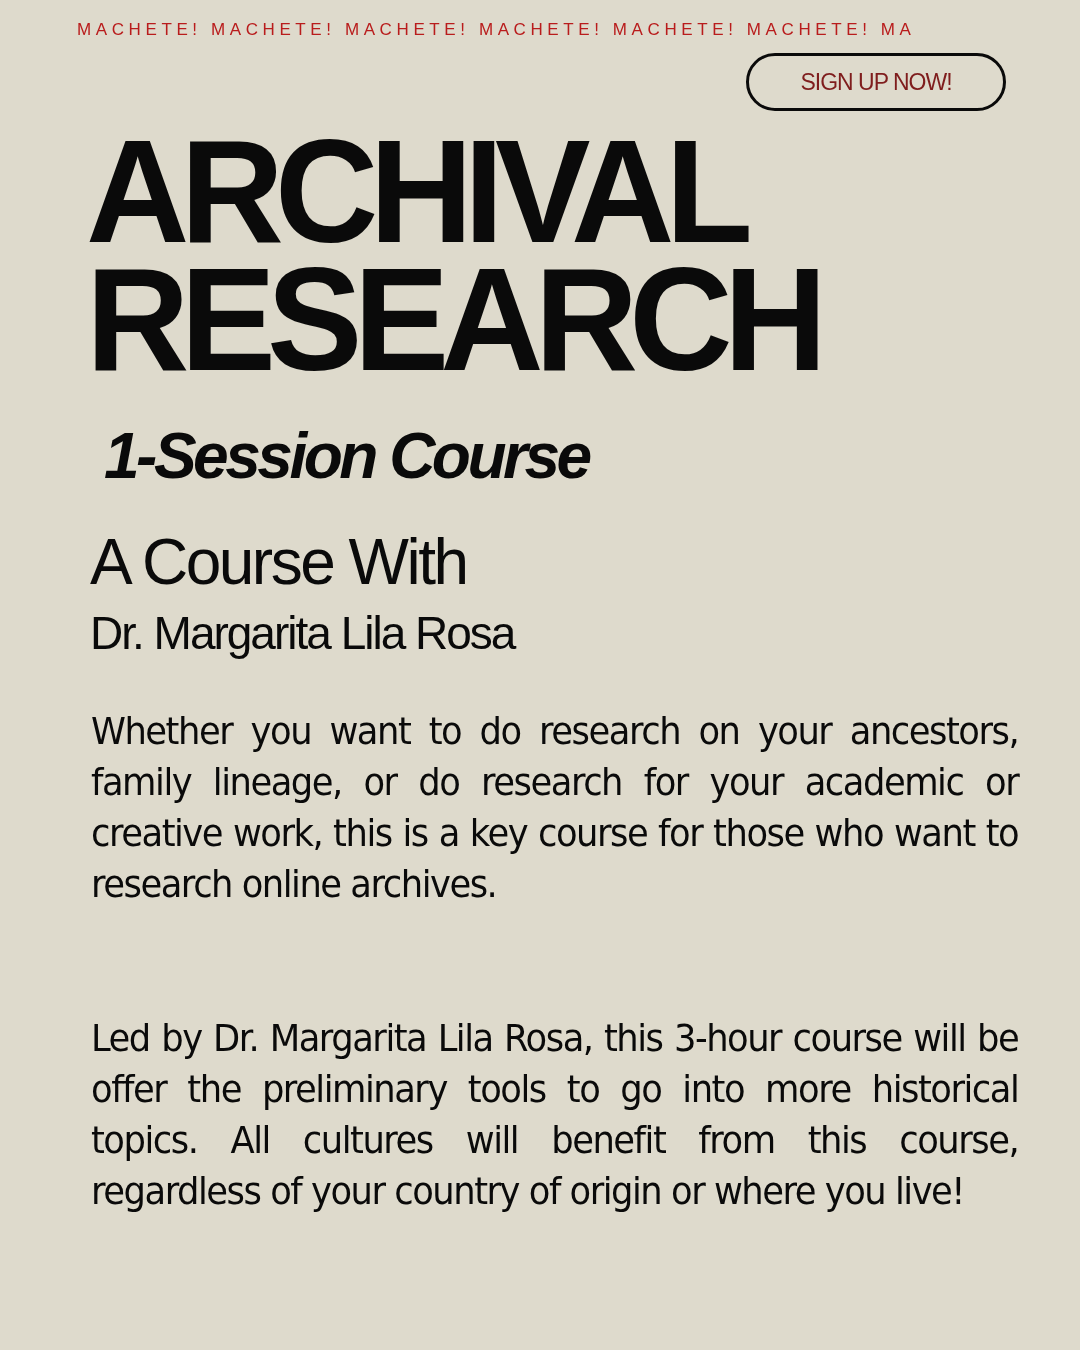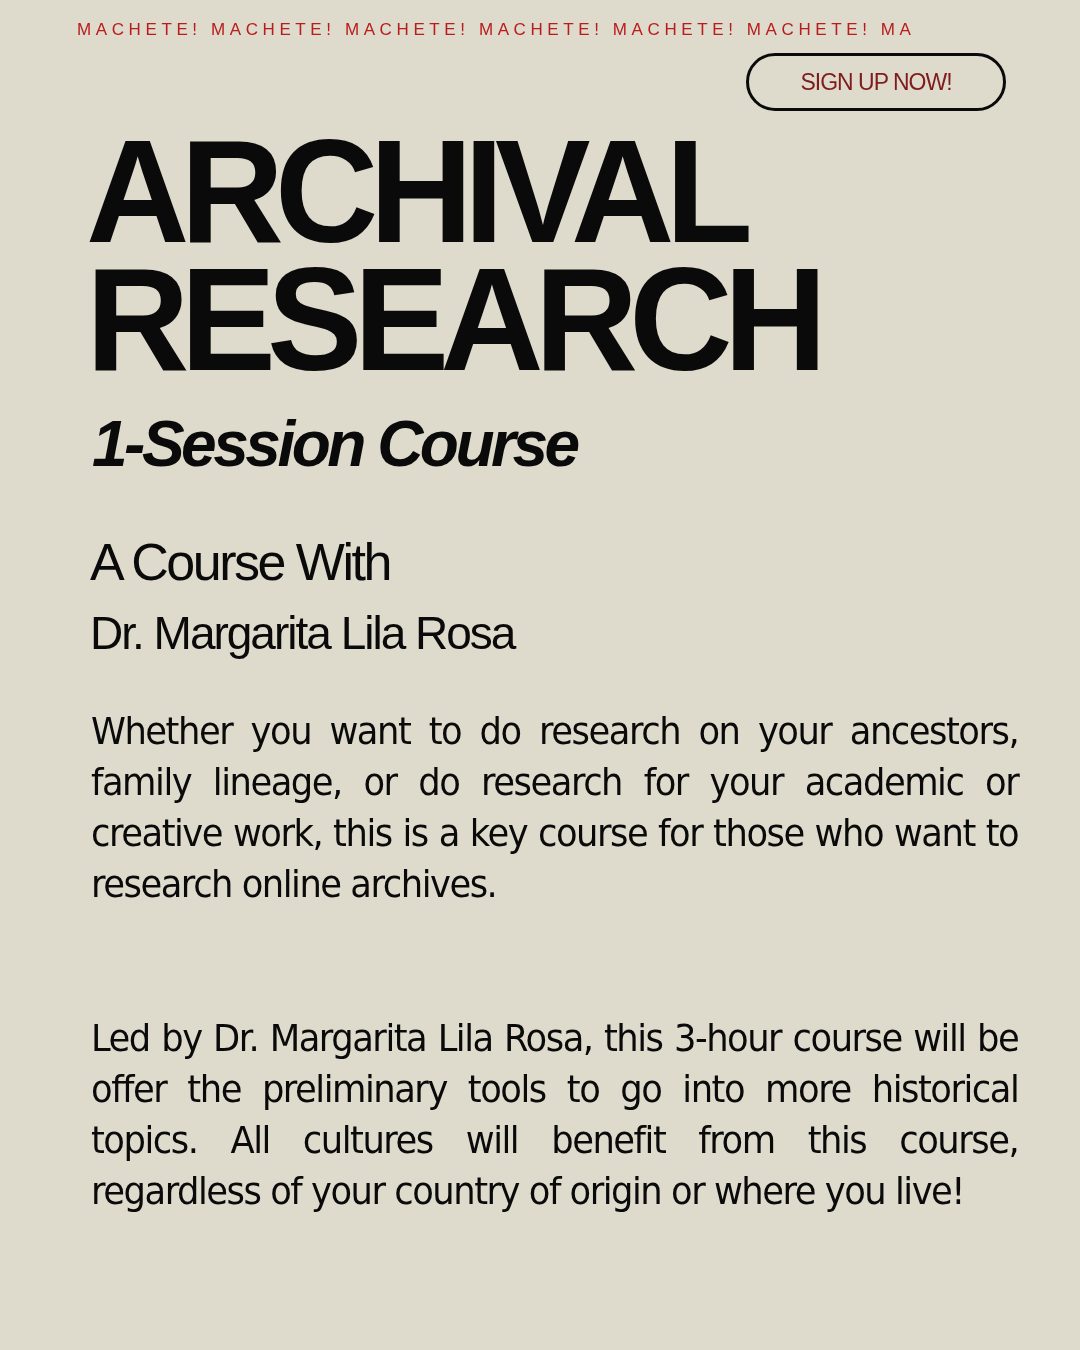--- a/index.html
+++ b/index.html
@@ -68,34 +68,34 @@
       line-height: 128px;
       letter-spacing: -9px;
       transform: scaleX(0.98);
       transform-origin: left top;
     }
     .title div { white-space: nowrap; }
     .subtitle {
       position: absolute;
       left: 88px;
       top: 402px;
-      margin: 4px;
+      margin: 16px;
       font-family: "Liberation Sans", sans-serif;
       font-style: italic;
       font-size: 64px;
       letter-spacing: -3.5px;
       line-height: 76px;
       white-space: nowrap;
     }
     .with {
       position: absolute;
       left: 90px;
       top: 527px;
       font-family: "Liberation Sans", sans-serif;
-      font-size: 52px;
+      font-size: 64px;
       letter-spacing: -2.5px;
       line-height: 70px;
       white-space: nowrap;
     }
     .instructor {
       position: absolute;
       left: 90px;
       top: 600px;
       font-family: "Liberation Sans", sans-serif;
       font-size: 46px;

